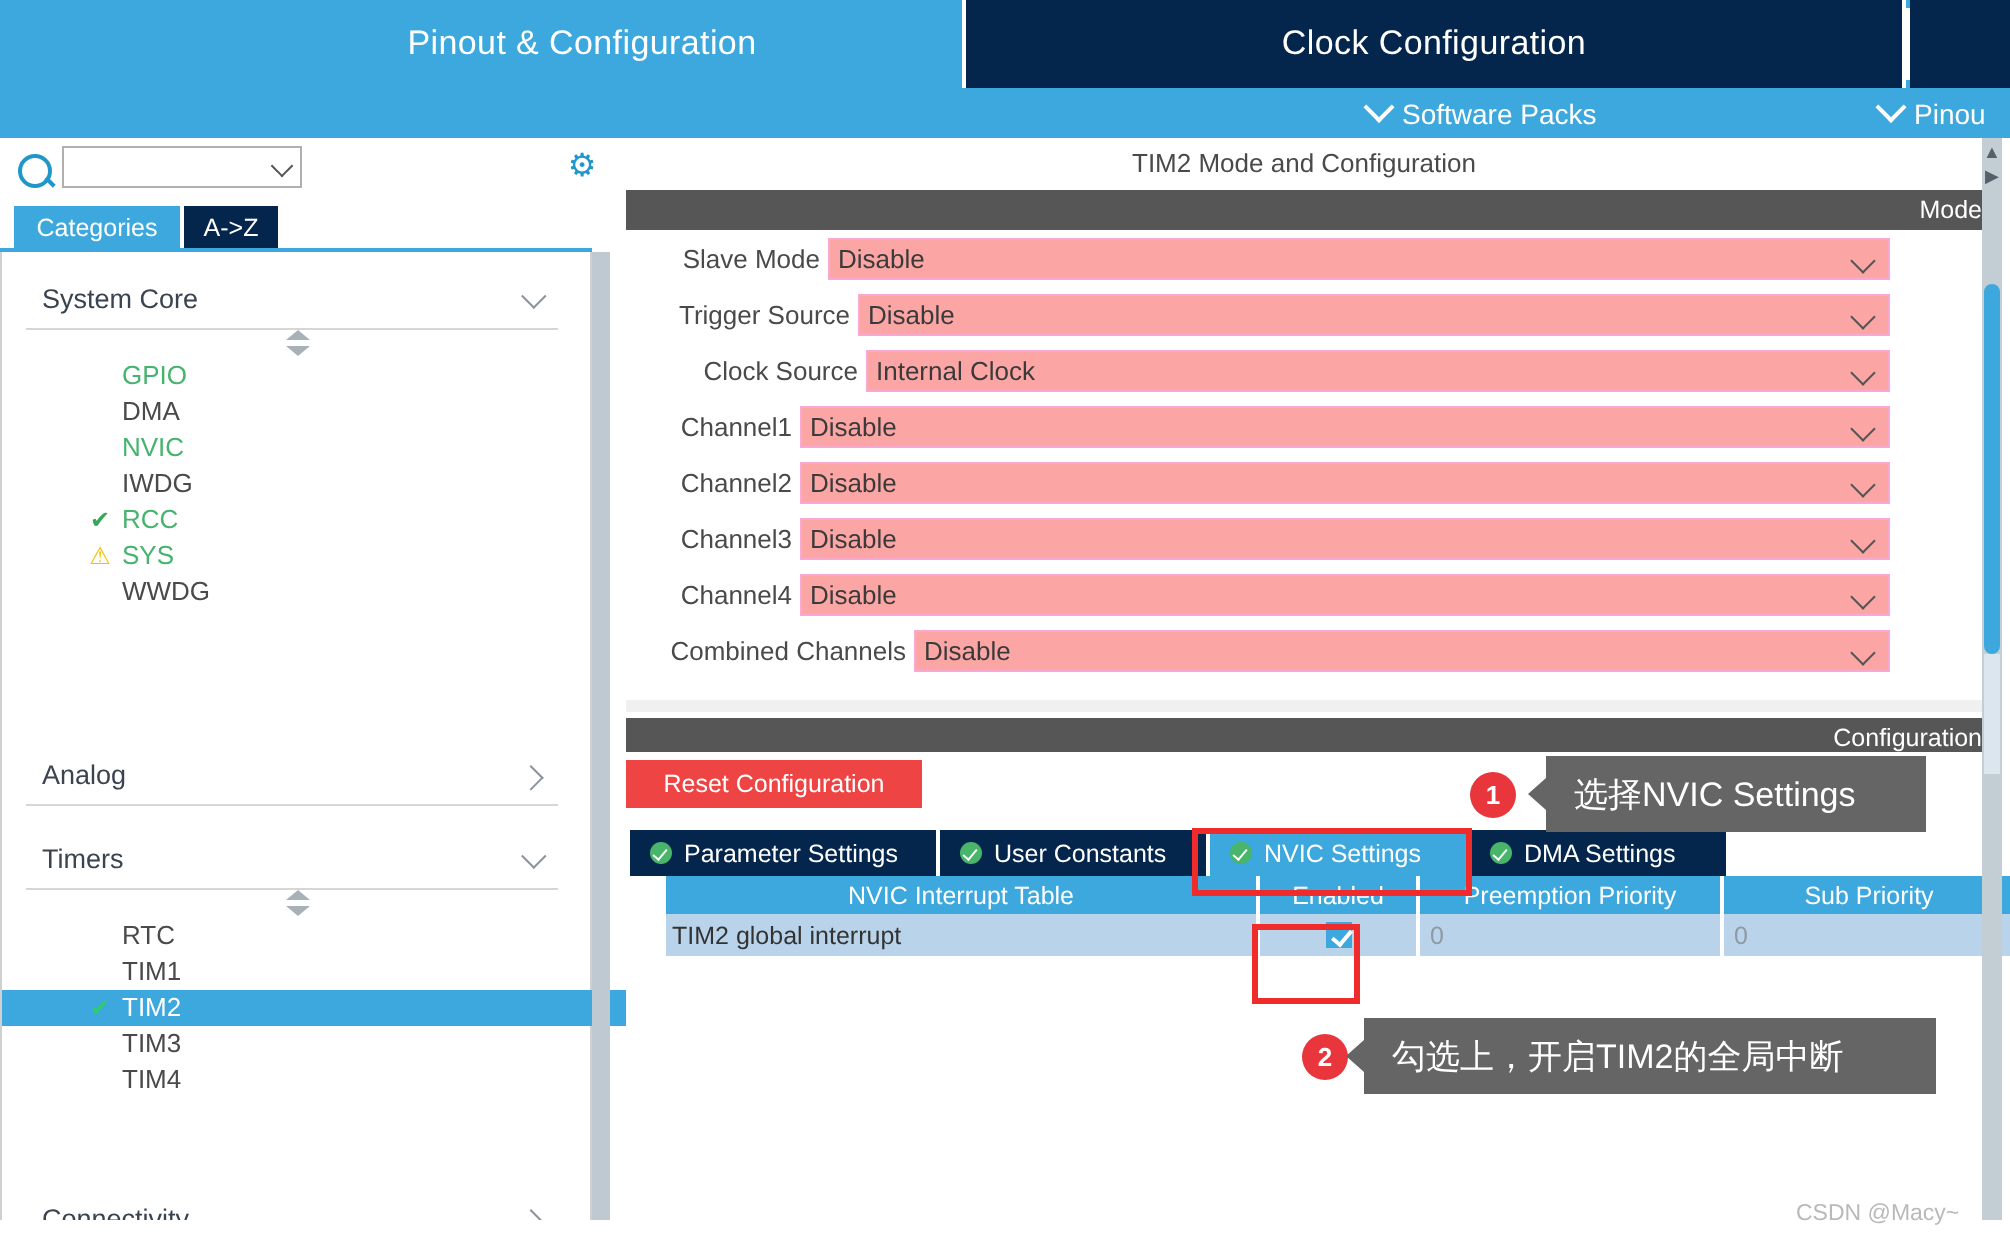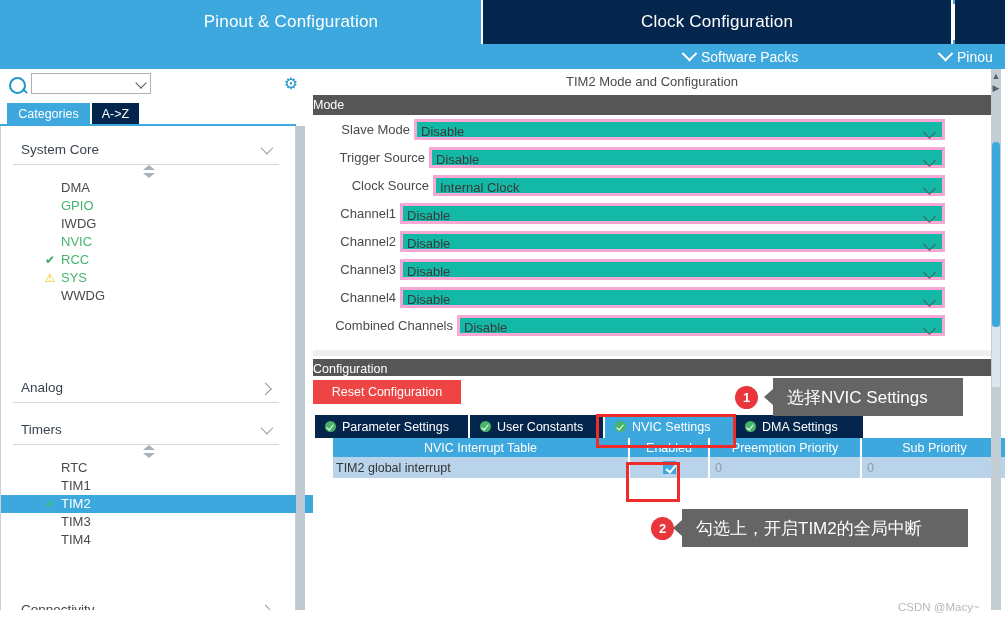--- a/index.html
+++ b/index.html
@@ -189,41 +189,41 @@
   .title-bar {
     position: absolute; left: 0; top: 0;
     width: 678px; height: 24px;
     display: flex; align-items: center; justify-content: center;
     font-size: 13px; color: #4a4a4a; background: #ffffff;
   }
   .band {
     position: absolute; left: 0;
     width: 678px; height: 20px;
     background: #565656; color: #ffffff;
-    display: flex; align-items: center; justify-content: flex-start;
+    display: flex; align-items: center; justify-content: flex-end;
     font-size: 12.5px;
   }
   .band-mode { top: 26px; }
   .band-config { top: 290px; }
   .mode-area {
     position: absolute; left: 0; top: 46px;
     width: 678px; height: 239px; background: #ffffff;
   }
   .mrow {
     position: absolute; left: 0; height: 21px;
   }
   .mlabel {
     position: absolute; right: 100%; top: 0;
     height: 21px; line-height: 21px;
     padding-right: 4px; white-space: nowrap;
     font-size: 13px; color: #4a4a4a;
   }
   .mselect {
     position: absolute; left: 0; top: 0; height: 21px;
-    border: 3px solid #f9a8d4; background: #14b8a6;
+    border: 1px solid #f9a8d4; background: #fca5a5;
     box-sizing: border-box;
   }
   .mselect .mval {
     position: absolute; left: 4px; top: 0;
     line-height: 19px; font-size: 13px; color: #3a3a3a;
   }
   .mselect .mchev {
     position: absolute; right: 8px; top: 6px;
     width: 8px; height: 8px;
     border-right: 1.5px solid #555; border-bottom: 1.5px solid #555;
@@ -423,35 +423,35 @@
   <div class="treearea">
 
     <div class="group" style="top:8px;">
       <div class="group-head">
         <span class="gl">System Core</span>
         <span class="chev-sm chev-open"></span>
       </div>
       <div style="position:relative;height:14px;">
         <div class="spinner"></div>
       </div>
+      <div class="leaf green">
+        <span class="mk"></span>
+        <span>GPIO</span>
+      </div>
       <div class="leaf">
         <span class="mk"></span>
         <span>DMA</span>
       </div>
       <div class="leaf green">
         <span class="mk"></span>
-        <span>GPIO</span>
+        <span>NVIC</span>
       </div>
       <div class="leaf">
         <span class="mk"></span>
         <span>IWDG</span>
-      </div>
-      <div class="leaf green">
-        <span class="mk"></span>
-        <span>NVIC</span>
       </div>
       <div class="leaf green">
         <span class="mk mk-check">✔</span>
         <span>RCC</span>
       </div>
       <div class="leaf green">
         <span class="mk mk-warn">⚠</span>
         <span>SYS</span>
       </div>
       <div class="leaf">

